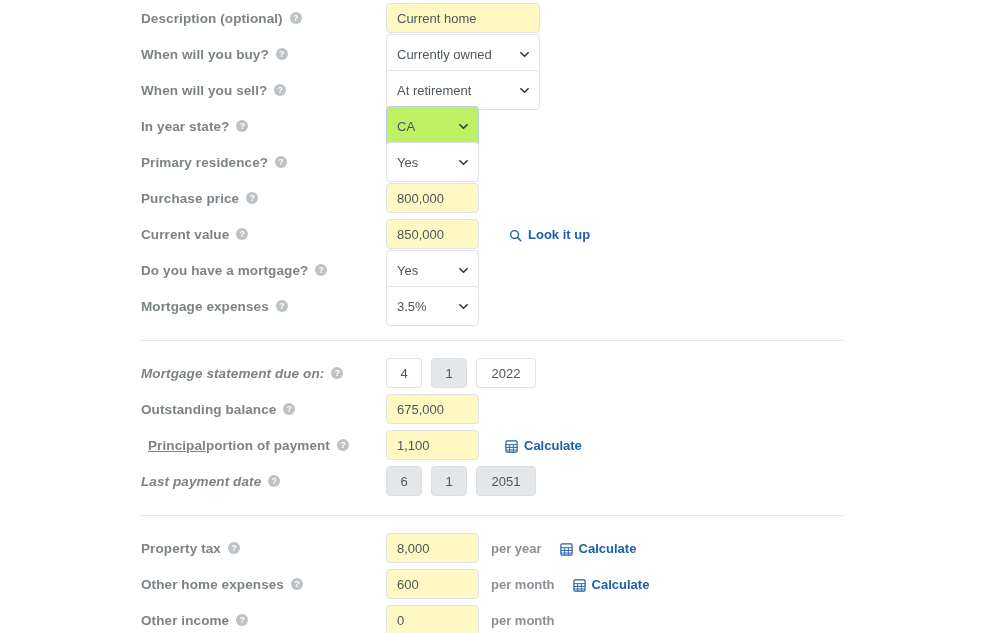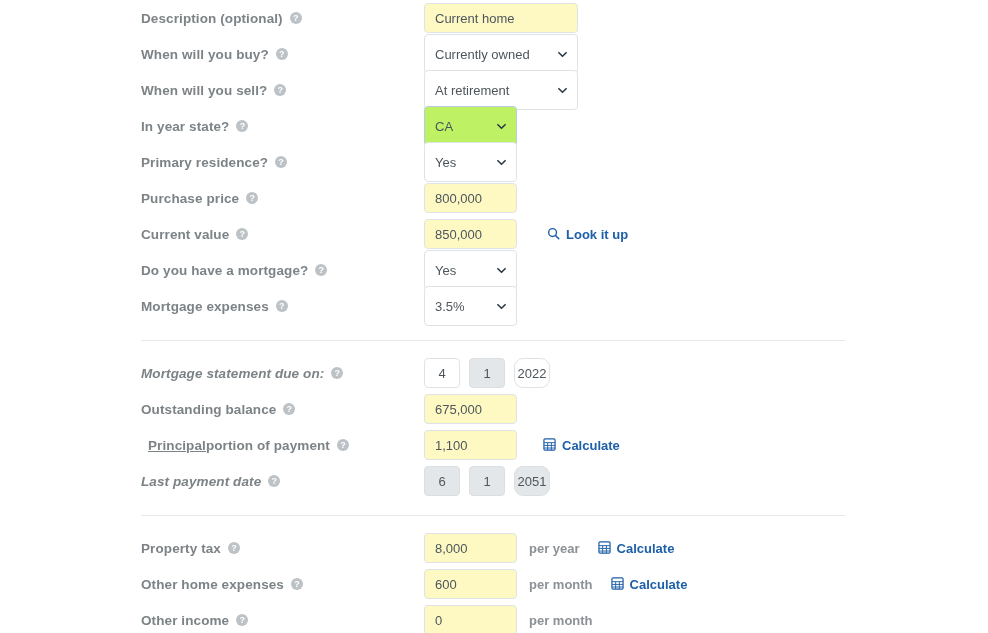--- a/index.html
+++ b/index.html
@@ -19,21 +19,20 @@
     left: 0;
     top: 0;
     width: 988px;
   }
   .row {
     display: flex;
     align-items: center;
     height: 36px;
     padding-left: 141px;
     box-sizing: border-box;
-    gap: 38px;
   }
   .label {
     width: 245px;
     flex: none;
     color: #7c8387;
     font-size: 13.5px;
     font-weight: bold;
     letter-spacing: 0.1px;
     display: flex;
     align-items: center;
@@ -113,38 +112,38 @@
     border: 1px solid #dfe3e6;
     border-radius: 4px;
     background: #ffffff;
     color: #4d565c;
     font-size: 13px;
     display: flex;
     align-items: center;
     justify-content: center;
     margin-right: 9px;
   }
-  .datebox.yr { width: 36px; border-radius: 9px; }
+  .datebox.yr { width: 60px; }
   .datebox.muted {
     background: #e4e7ea;
     border-color: #dadfe2;
   }
   .unit {
     color: #8b9196;
     font-size: 13px;
     font-weight: bold;
     margin-left: 12px;
     white-space: nowrap;
   }
   .link {
     color: #1d5fa8;
     font-size: 13px;
     font-weight: bold;
     display: inline-flex;
-    align-items: flex-start;
+    align-items: flex-end;
     cursor: pointer;
     white-space: nowrap;
   }
   .link .gl {
     margin-right: 6px;
     display: inline-flex;
     align-items: center;
   }
   .divider {
     height: 1px;

